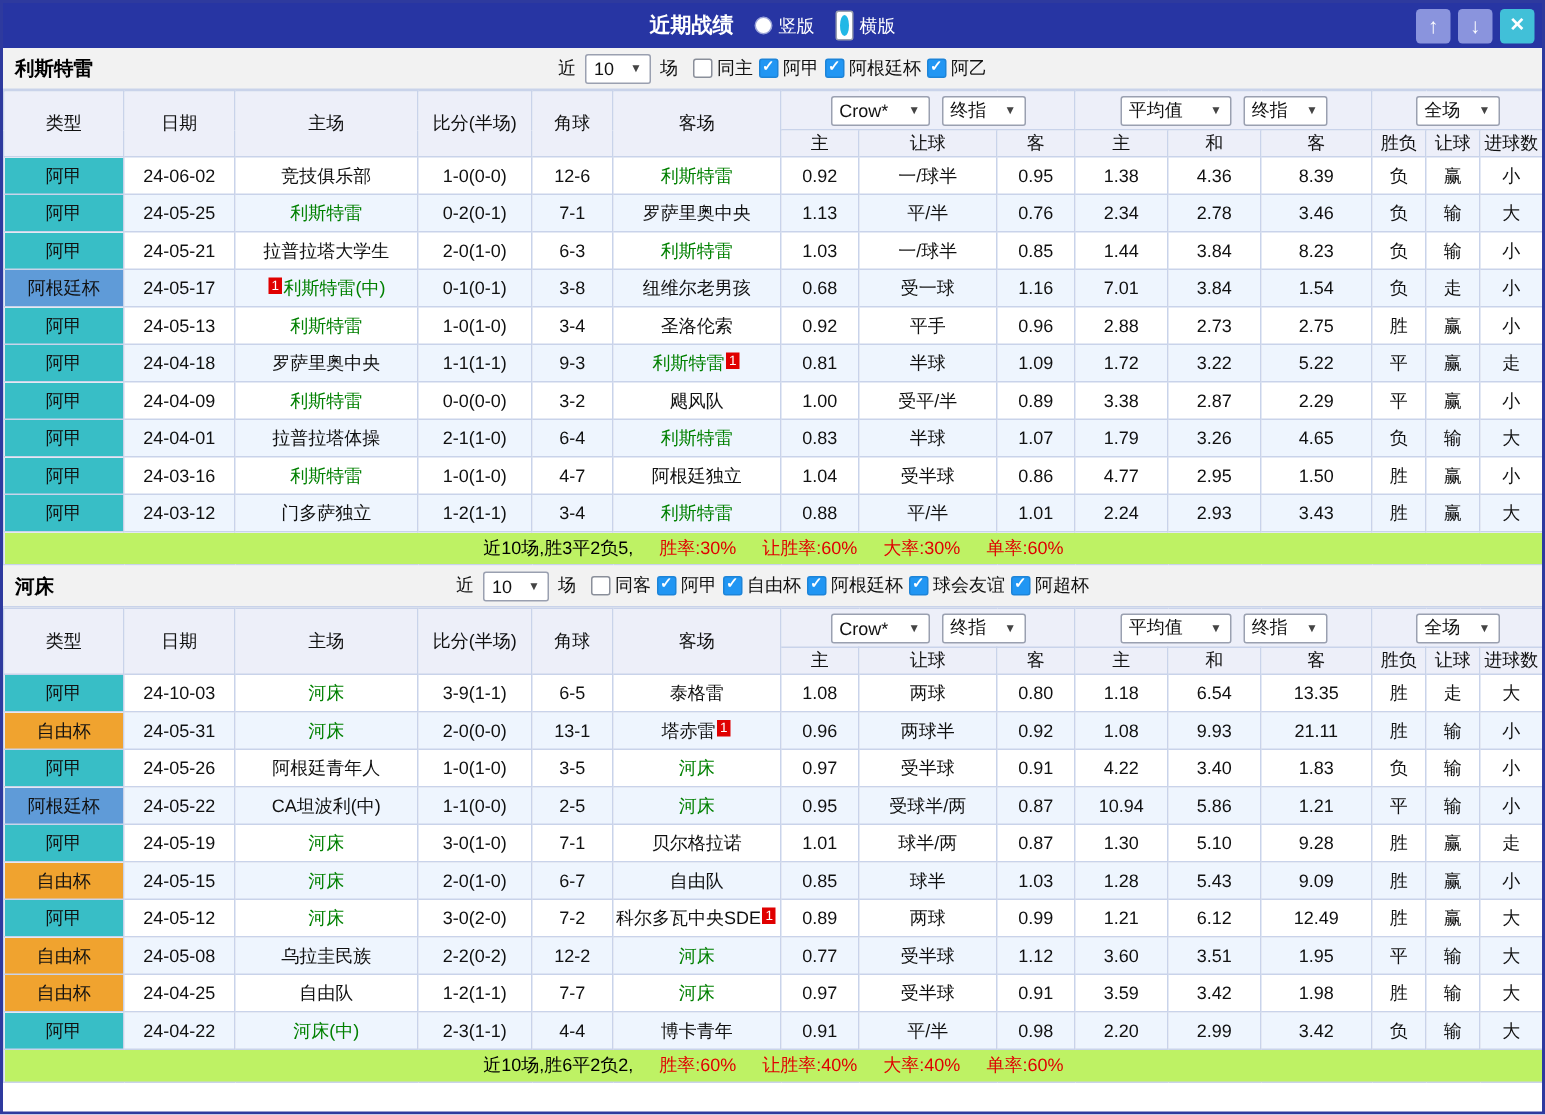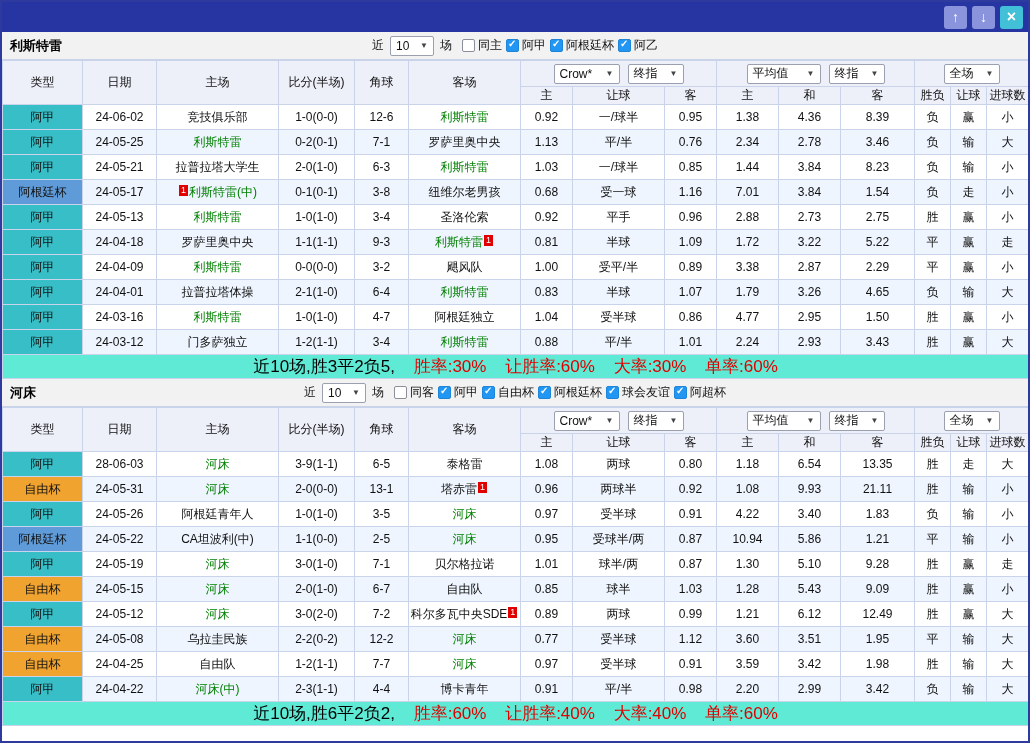--- a/index.html
+++ b/index.html
@@ -37,34 +37,45 @@
   .hrow1 th { height:26px; }
   .hrow2 th { height:18px; font-size:12px; }
   .ddcell { }
   .ddwrap { display:flex; justify-content:center; align-items:center; gap:8px;text-align:center; }
   .grid tbody td { height:25px; font-size:12px; color:#111; }
   .grid tbody tr:nth-child(even) { background:#eef5fe; }
   td.typecell { color:#fff; }
   td.score { color:#e00000; }
   .c-red { color:#e00000; } .c-green { color:#008800; } .c-blue { color:#0000cc; }
   .badge { display:inline-block; background:#e00000; color:#fff; font-size:9px; line-height:11px; min-width:9px; padding:0 1px; vertical-align:top; margin:1px 1px 0 1px; }
-  .summary { height:22px; background:#5eead4; font-size:17px;margin-top:32px; }
+  .summary { height:22px; background:#bef264; font-size:12px;margin-top:32px; }
   .sum-intro { color:#000; }
   .sum-stat { color:#e00000; margin-left:14px; }
 
   col.c1{width:80px} col.c2{width:74px} col.c3{width:122px} col.c4{width:76px} col.c5{width:54px}
   col.c6{width:112px} col.c7{width:52px} col.c8{width:92px} col.c9{width:52px} col.c10{width:62px}
   col.c11{width:62px} col.c12{width:74px} col.c13{width:36px} col.c14{width:36px} col.c15{width:42px}
 </style>
 </head>
 <body>
 
 <div class="panel">
 
   <div class="titlebar">
+    <div class="tb-center">
+      <span class="tb-title">近期战绩</span>
+      <span class="radio-lab">
+        <span class="rdot"></span>
+        <span>竖版</span>
+      </span>
+      <span class="radio-lab">
+        <span class="rdot sel"></span>
+        <span>横版</span>
+      </span>
+    </div>
     <div class="tb-right">
       <button class="tbbtn nav"><span>↑</span></button>
       <button class="tbbtn nav"><span>↓</span></button>
       <button class="tbbtn close"><span>×</span></button>
     </div>
   </div>
 
   <div class="section">
     <div class="sec-head">
       <span class="team-name">利斯特雷</span>
@@ -447,21 +458,21 @@
           <th>和</th>
           <th>客</th>
           <th>胜负</th>
           <th>让球</th>
           <th>进球数</th>
         </tr>
       </thead>
       <tbody>
           <tr>
             <td class="typecell" style="background: rgb(56, 190, 198);">阿甲</td>
-            <td>28-06-03</td>
+            <td>24-10-03</td>
             <td class="teamcell"><span style="color: rgb(0, 128, 0);">河床</span></td>
             <td class="score">3-9(1-1)</td>
             <td>6-5</td>
             <td class="teamcell"><span>泰格雷</span></td>
             <td>1.08</td>
             <td>两球</td>
             <td>0.80</td>
             <td>1.18</td>
             <td>6.54</td>
             <td>13.35</td>

